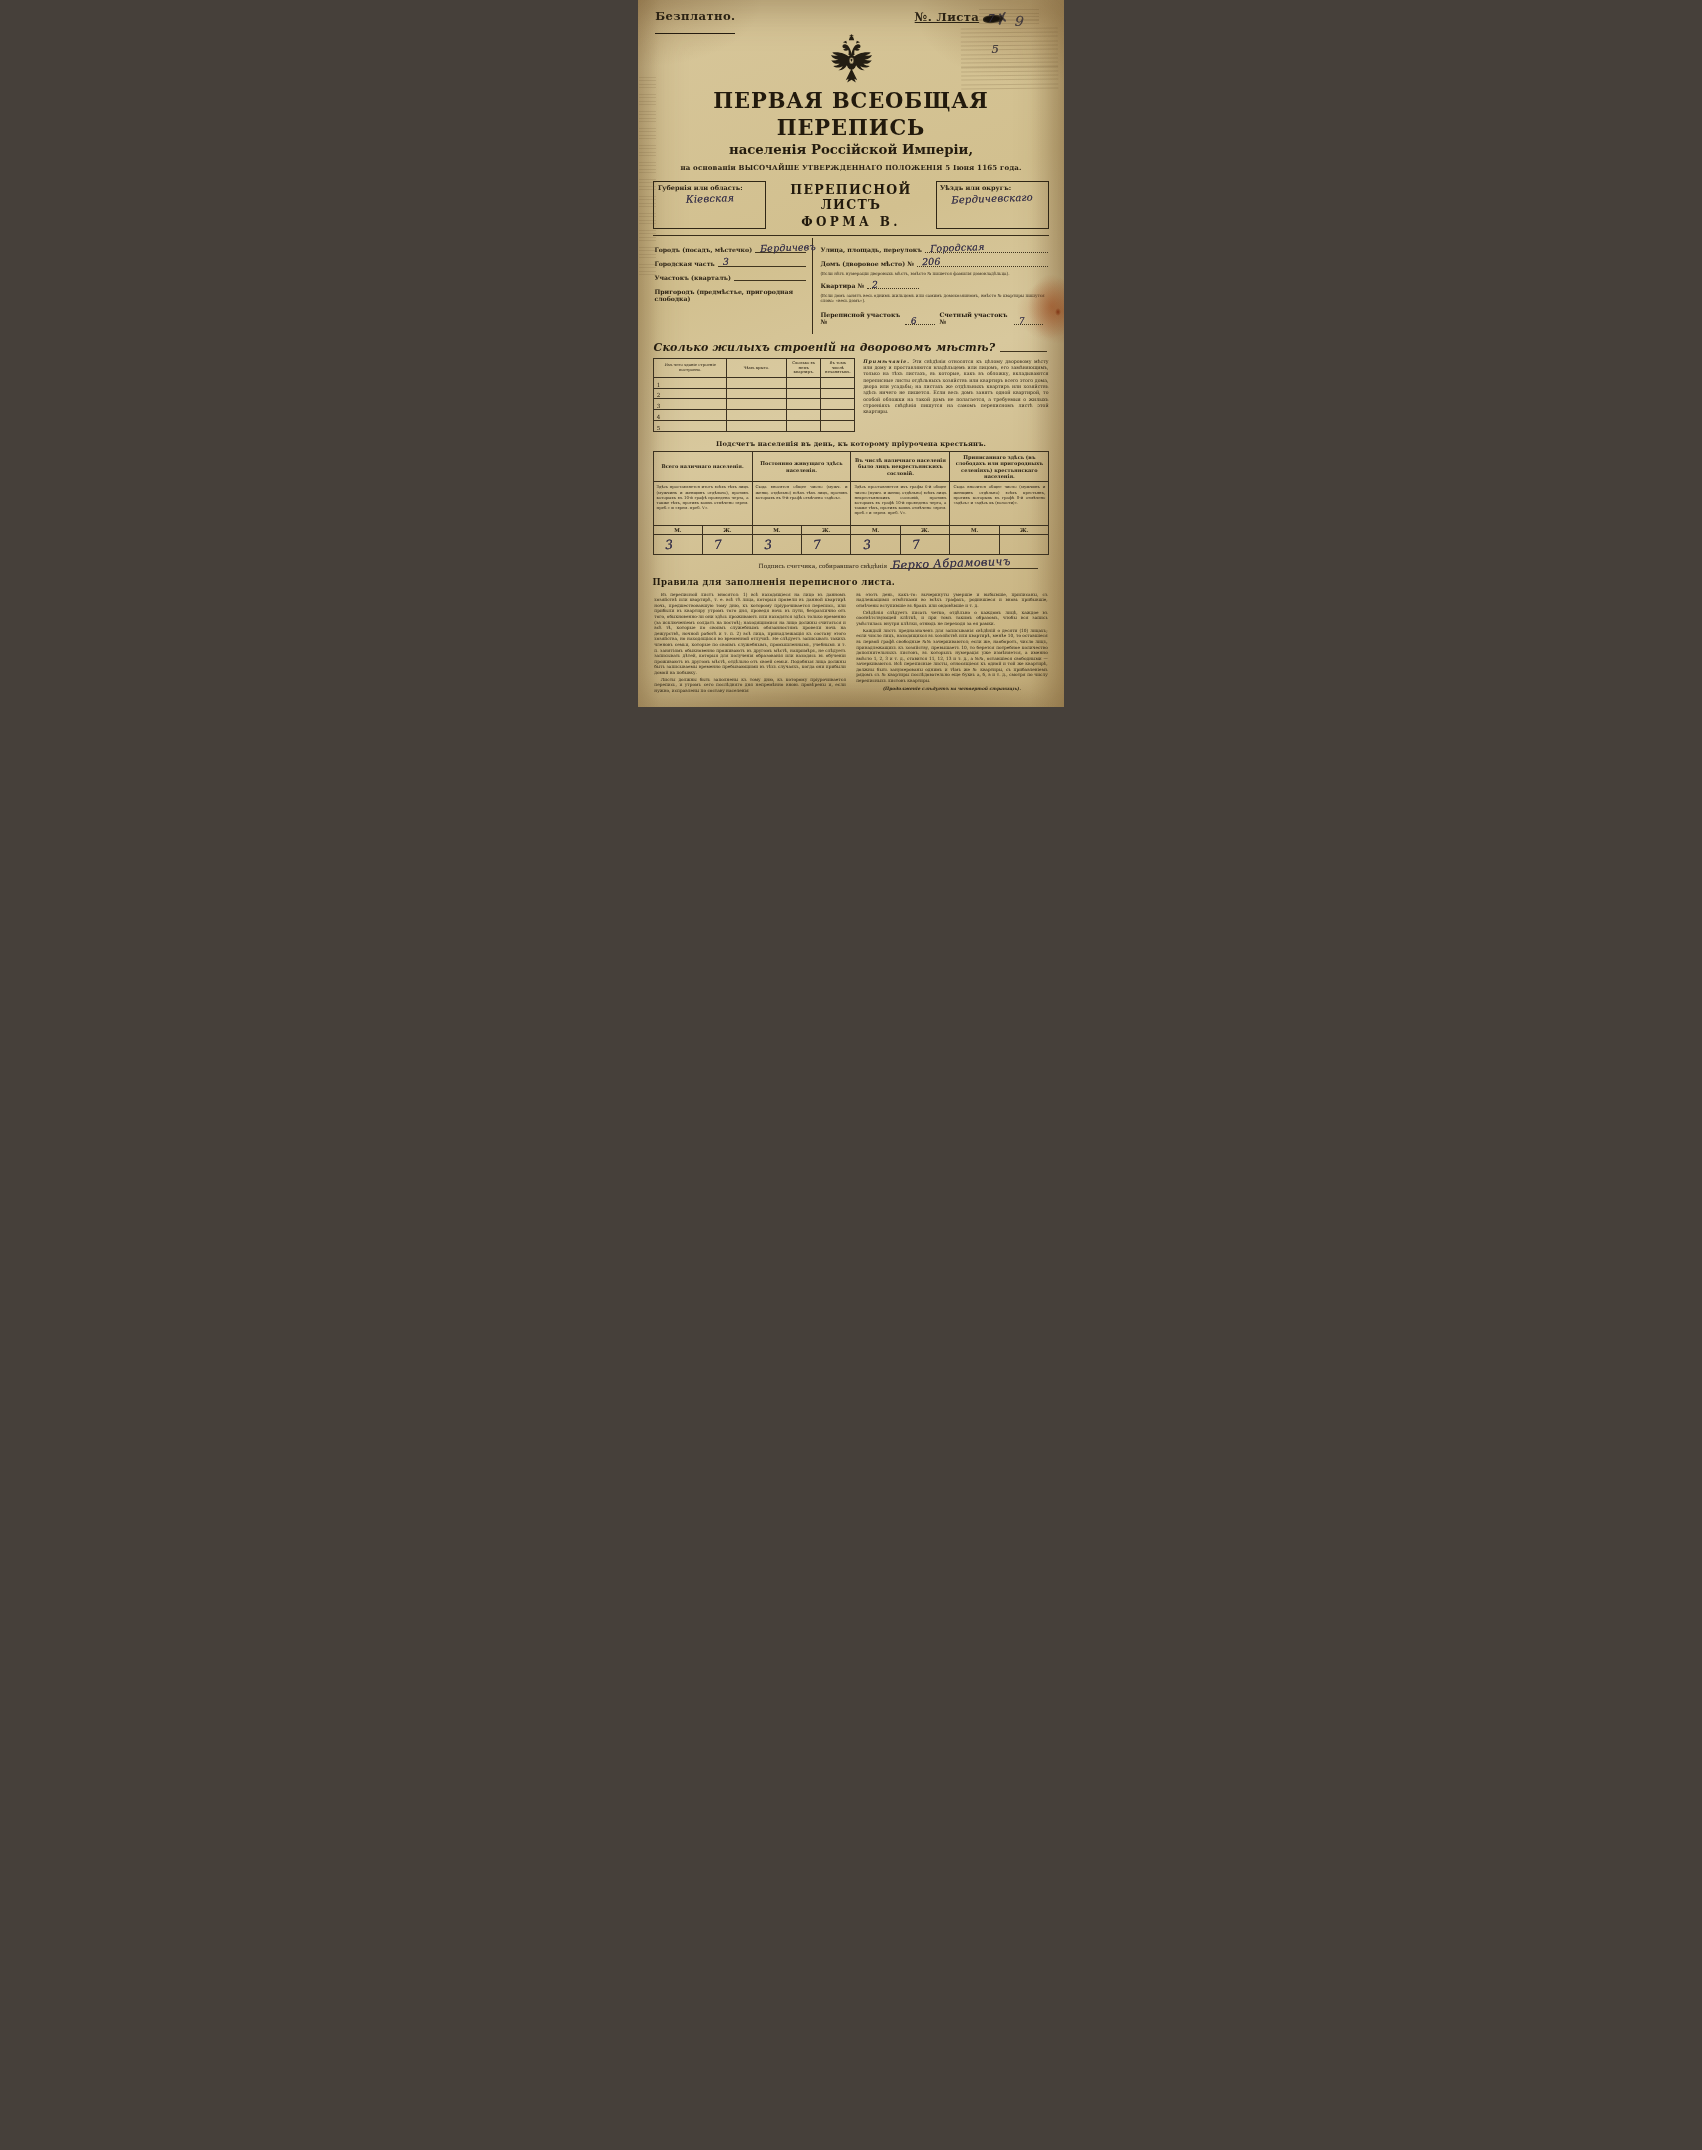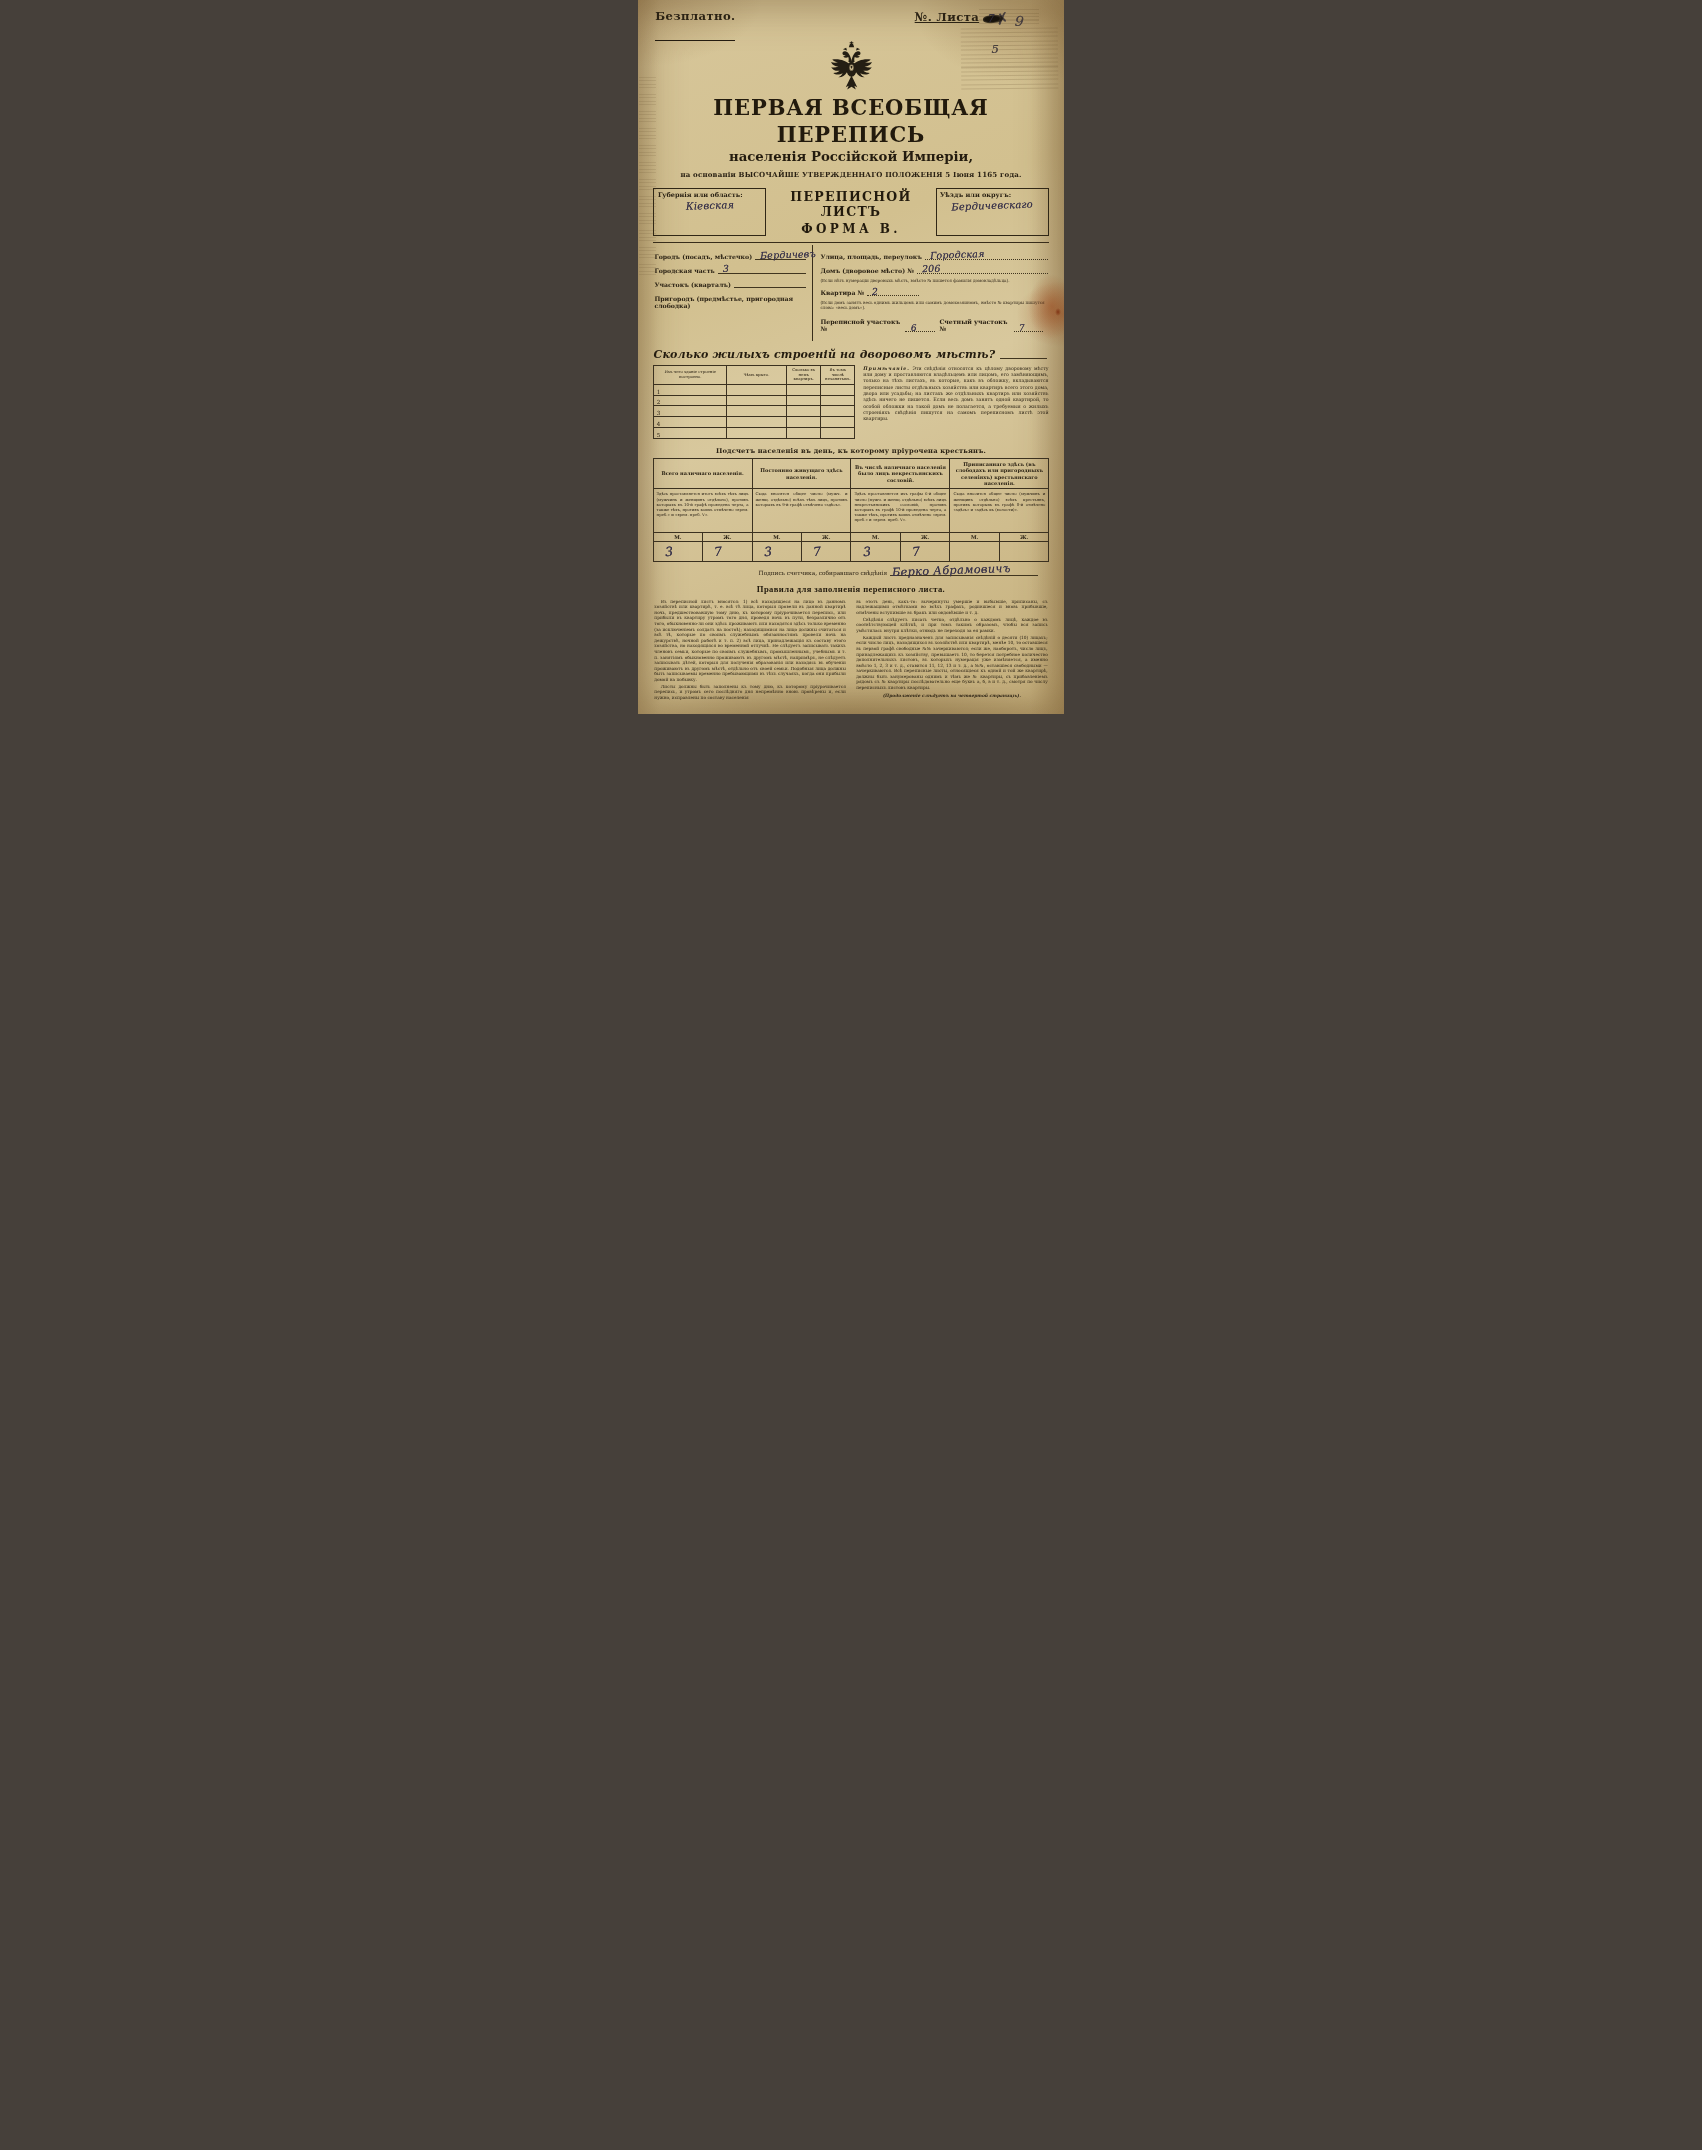--- a/index.html
+++ b/index.html
@@ -32,21 +32,21 @@
     background:radial-gradient(closest-side, rgba(120,40,10,.8), rgba(120,40,10,0)); pointer-events:none;}
   
   .hw{ font-family:"DejaVu Serif","DejaVu Sans",serif; font-style:italic; color:#39334a;
        text-shadow:0 0 0.3px rgba(57,51,74,.85); letter-spacing:0.2px; white-space:nowrap; }
   
   .mark-cross{ position:absolute; right:55px; top:9.5px; font-size:15.5px; color:rgba(70,62,54,.72); transform:rotate(-12deg); }
   .mark-nine{ position:absolute; right:40px; top:13px; font-size:13.8px; color:rgba(70,62,54,.72); transform:rotate(6deg); }
   .mark-five{ position:absolute; right:65px; top:42px; font-size:11.6px; color:rgba(70,62,54,.78); }
   
   .top-row{ display:flex; justify-content:space-between; align-items:flex-start; padding:2.6px 7.7px 0 2.6px; }
-  .free-label{ font-size:11.6px; font-weight:bold; border-bottom:1.3px solid #241c10; padding-bottom:17px; letter-spacing:0.4px;}
+  .free-label{ font-size:11.6px; font-weight:bold; border-bottom:1.3px solid #241c10; padding-bottom:10px; letter-spacing:0.4px;}
   .sheet-no{ display:flex; align-items:flex-end; margin-right:47px; margin-top:1.7px;}
   .sheet-no-label{ font-size:11.6px; font-weight:bold; letter-spacing:0.4px;text-decoration:underline;}
   .smudge{ display:inline-block; width:20px; height:8.2px; margin:0 0 0.9px 3.4px; transform:rotate(-4deg); border-radius:40%;
     background:radial-gradient(ellipse at 45% 50%, #17120b 0 45%, rgba(23,18,11,.65) 70%, transparent 100%); }
   .sheet-no-value{ font-size:10.3px; margin-left:-14.6px; margin-bottom:0.4px; color:#2d2838; opacity:.9;}
   
   .eagle{ text-align:center; margin:0.9px 0 0; }
   
   .title{ text-align:center; margin-top:1.7px;}
   .t1{ font-size:21px; font-weight:bold; letter-spacing:0.9px; transform:scaleY(1.08); color:#221a0d; }
@@ -95,21 +95,21 @@
   .ct-desc td{ font-size:3.9px; line-height:1.3; padding:2.2px 3px; vertical-align:top; height:44px; text-align:justify; color:#30271a;}
   .ct-mf td{ font-size:5px; font-weight:bold; text-align:center; height:9px;}
   .ct-val td{ height:20px; vertical-align:middle;}
   .ct-val .hw{ font-size:12.5px; display:inline-block; transform:rotate(-5deg); margin-left:11.2px; color:#353049;}
   
   .sig-row{ display:flex; align-items:flex-end; margin:6px 11.2px 0 106px;}
   .sig-label{ font-size:5.8px; white-space:nowrap;}
   .sig-line{ position:relative; flex:1; border-bottom:0.6px solid #40351f; height:1.1em; margin-left:3.4px;}
   .sig-value{ position:absolute; left:1.7px; bottom:-2.6px; font-size:11.2px; transform:rotate(-2deg); letter-spacing:0.4px;}
   
-  .rules-heading{ text-align:center; font-size:8.6px; font-weight:bold; letter-spacing:0.4px; margin:8.6px 0 4.3px; color:#221a0d;font-family:Liberation Serif, serif;}
+  .rules-heading{ font-size:8.6px; font-weight:bold; letter-spacing:0.4px; margin:8.6px 0 4.3px; color:#221a0d;}
   .rules-cols{ display:flex; gap:10.3px; padding:0 1.7px;}
   .rcol{ flex:1; font-size:4.3px; line-height:1.3; text-align:justify; color:#2d2415;}
   .rcol p{ text-indent:6.5px; margin-bottom:1.3px;}
   .rcol.cont p:first-child{ text-indent:0;}
   .rules-footer{ font-style:italic; font-weight:bold; text-align:center; text-indent:0 !important; margin-top:2.6px; font-size:4.4px;}
 </style>
 </head>
 <body>
 
 <div class="page">

